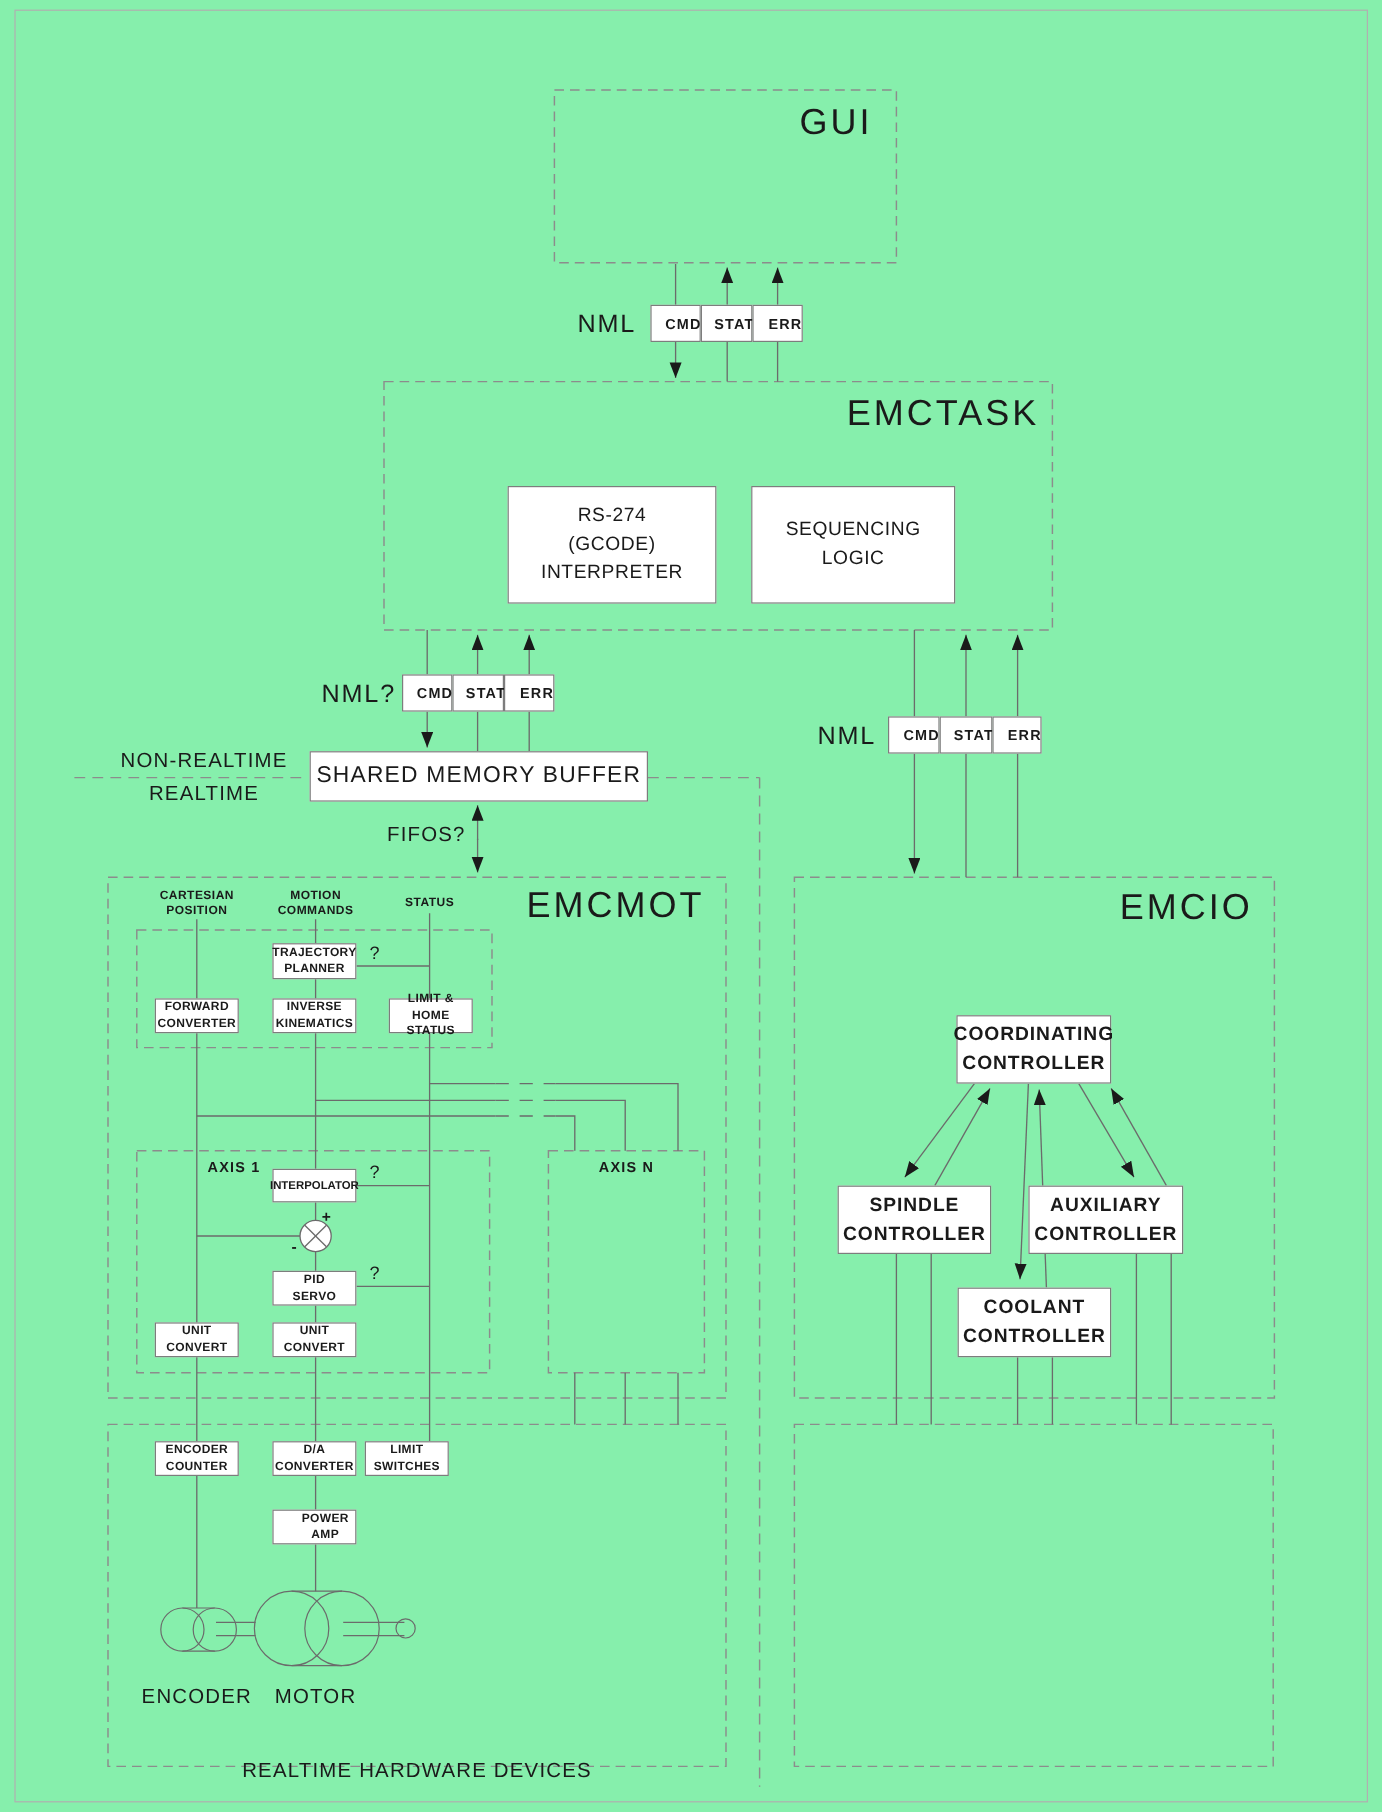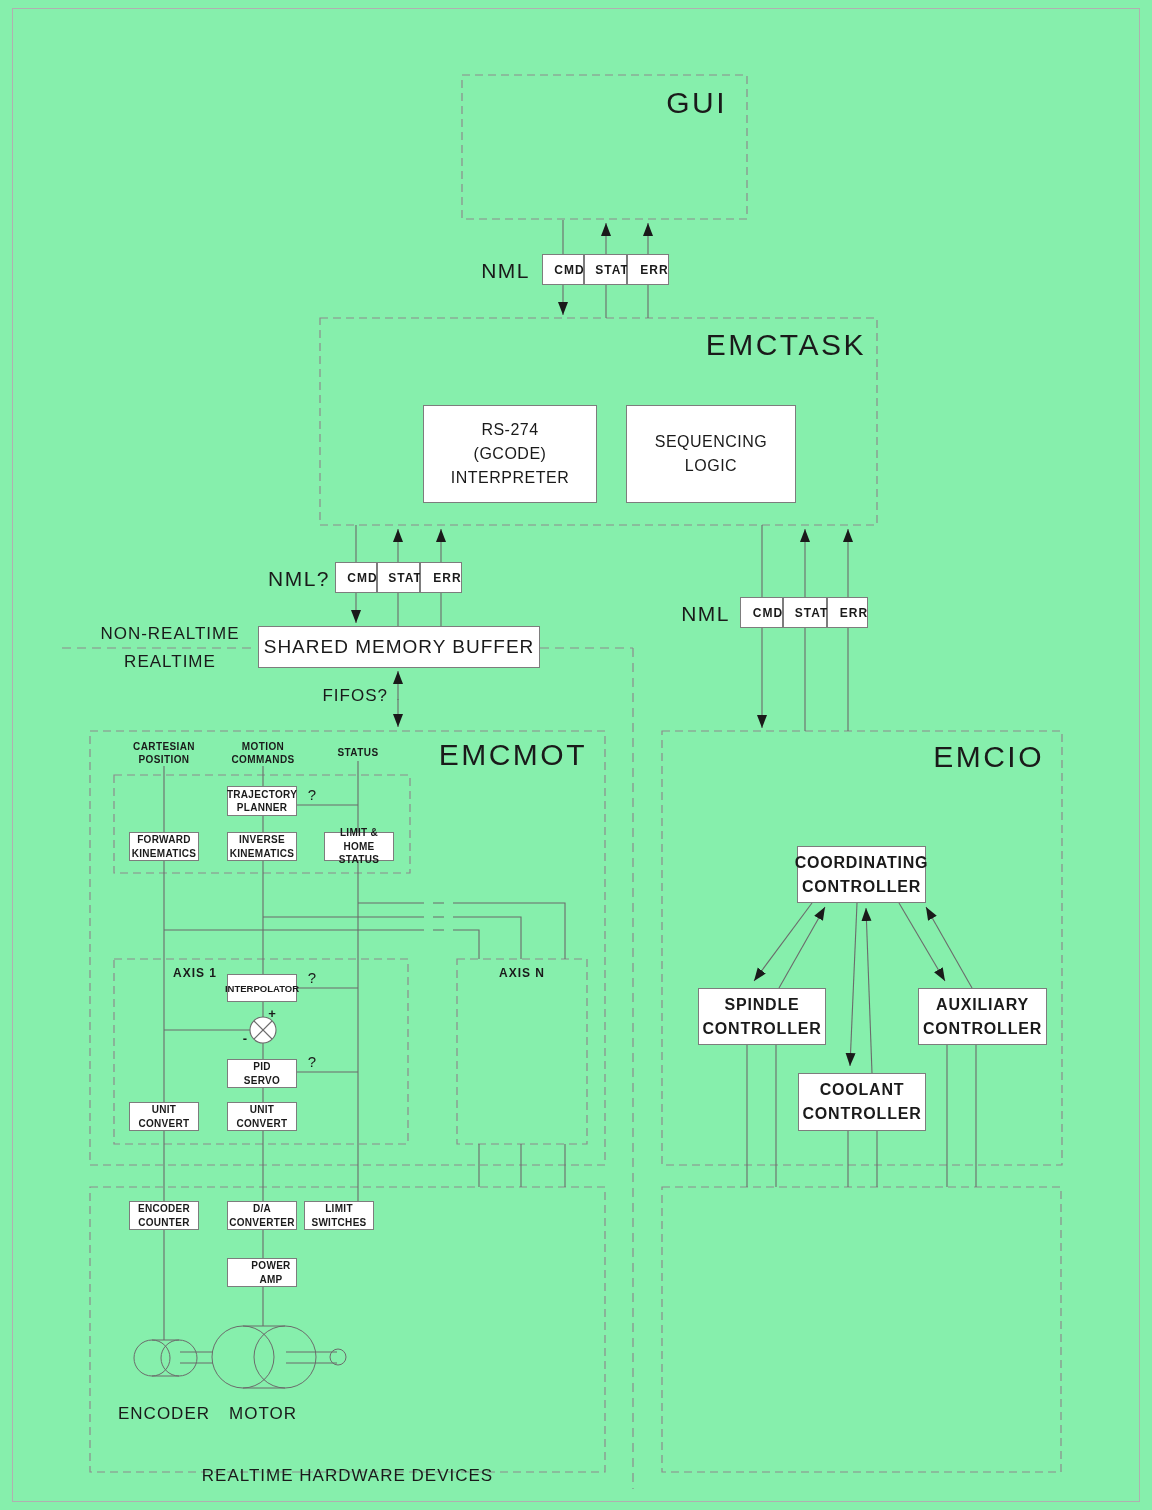--- a/index.html
+++ b/index.html
@@ -179,21 +179,21 @@
 POSITION</div>
   <div class="lbl colhead" style="left:213px;top:740px;width:100px;">MOTION
 COMMANDS</div>
   <div class="lbl colhead" style="left:318px;top:746px;width:80px;">STATUS</div>
 
   <div class="box sm" style="left:227px;top:786px;width:70px;height:30px;">TRAJECTORY
 PLANNER</div>
   <div class="lbl q" style="left:304px;top:786px;width:16px;">?</div>
 
   <div class="box sm" style="left:129px;top:832px;width:70px;height:29px;">FORWARD
-KINEMATICS</div>
+CONVERTER</div>
   <div class="box sm" style="left:227px;top:832px;width:70px;height:29px;">INVERSE
 KINEMATICS</div>
   <div class="box sm" style="left:324px;top:832px;width:70px;height:29px;">LIMIT &amp; HOME
 STATUS</div>
 
   <div class="lbl axis" style="left:160px;top:966px;width:70px;">AXIS 1</div>
   <div class="lbl axis" style="left:486px;top:966px;width:72px;">AXIS N</div>
 
   <div class="box xs" style="left:227px;top:974px;width:70px;height:28px;">INTERPOLATOR</div>
   <div class="lbl q" style="left:304px;top:969px;width:16px;">?</div>
@@ -207,21 +207,21 @@
 
   <div class="box sm" style="left:129px;top:1102px;width:70px;height:29px;">UNIT
 CONVERT</div>
   <div class="box sm" style="left:227px;top:1102px;width:70px;height:29px;">UNIT
 CONVERT</div>
 
   <div class="box ctrl" style="left:797px;top:846px;width:129px;height:57px;">COORDINATING
 CONTROLLER</div>
   <div class="box ctrl" style="left:698px;top:988px;width:128px;height:57px;">SPINDLE
 CONTROLLER</div>
-  <div class="box ctrl" style="left:918px;top:988px;width:129px;height:57px;">AUXILIARY
+  <div class="box ctrl" style="left:857px;top:988px;width:129px;height:57px;">AUXILIARY
 CONTROLLER</div>
   <div class="box ctrl" style="left:798px;top:1073px;width:128px;height:58px;">COOLANT
 CONTROLLER</div>
 
   <div class="box sm" style="left:129px;top:1201px;width:70px;height:29px;">ENCODER
 COUNTER</div>
   <div class="box sm" style="left:227px;top:1201px;width:70px;height:29px;">D/A
 CONVERTER</div>
   <div class="box sm" style="left:304px;top:1201px;width:70px;height:29px;">LIMIT
 SWITCHES</div>

